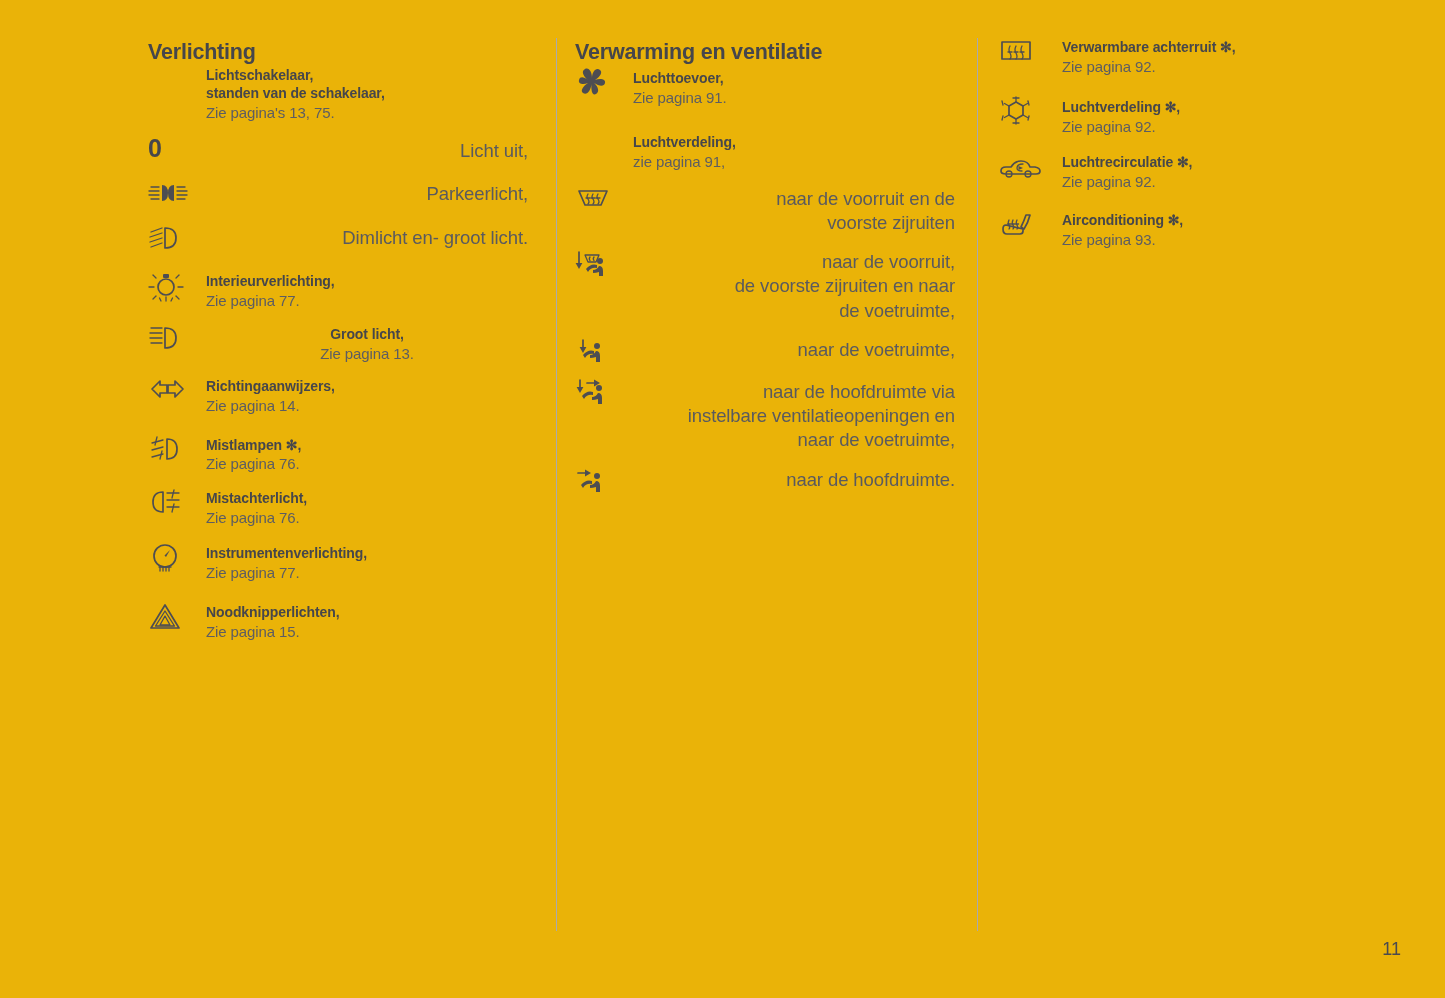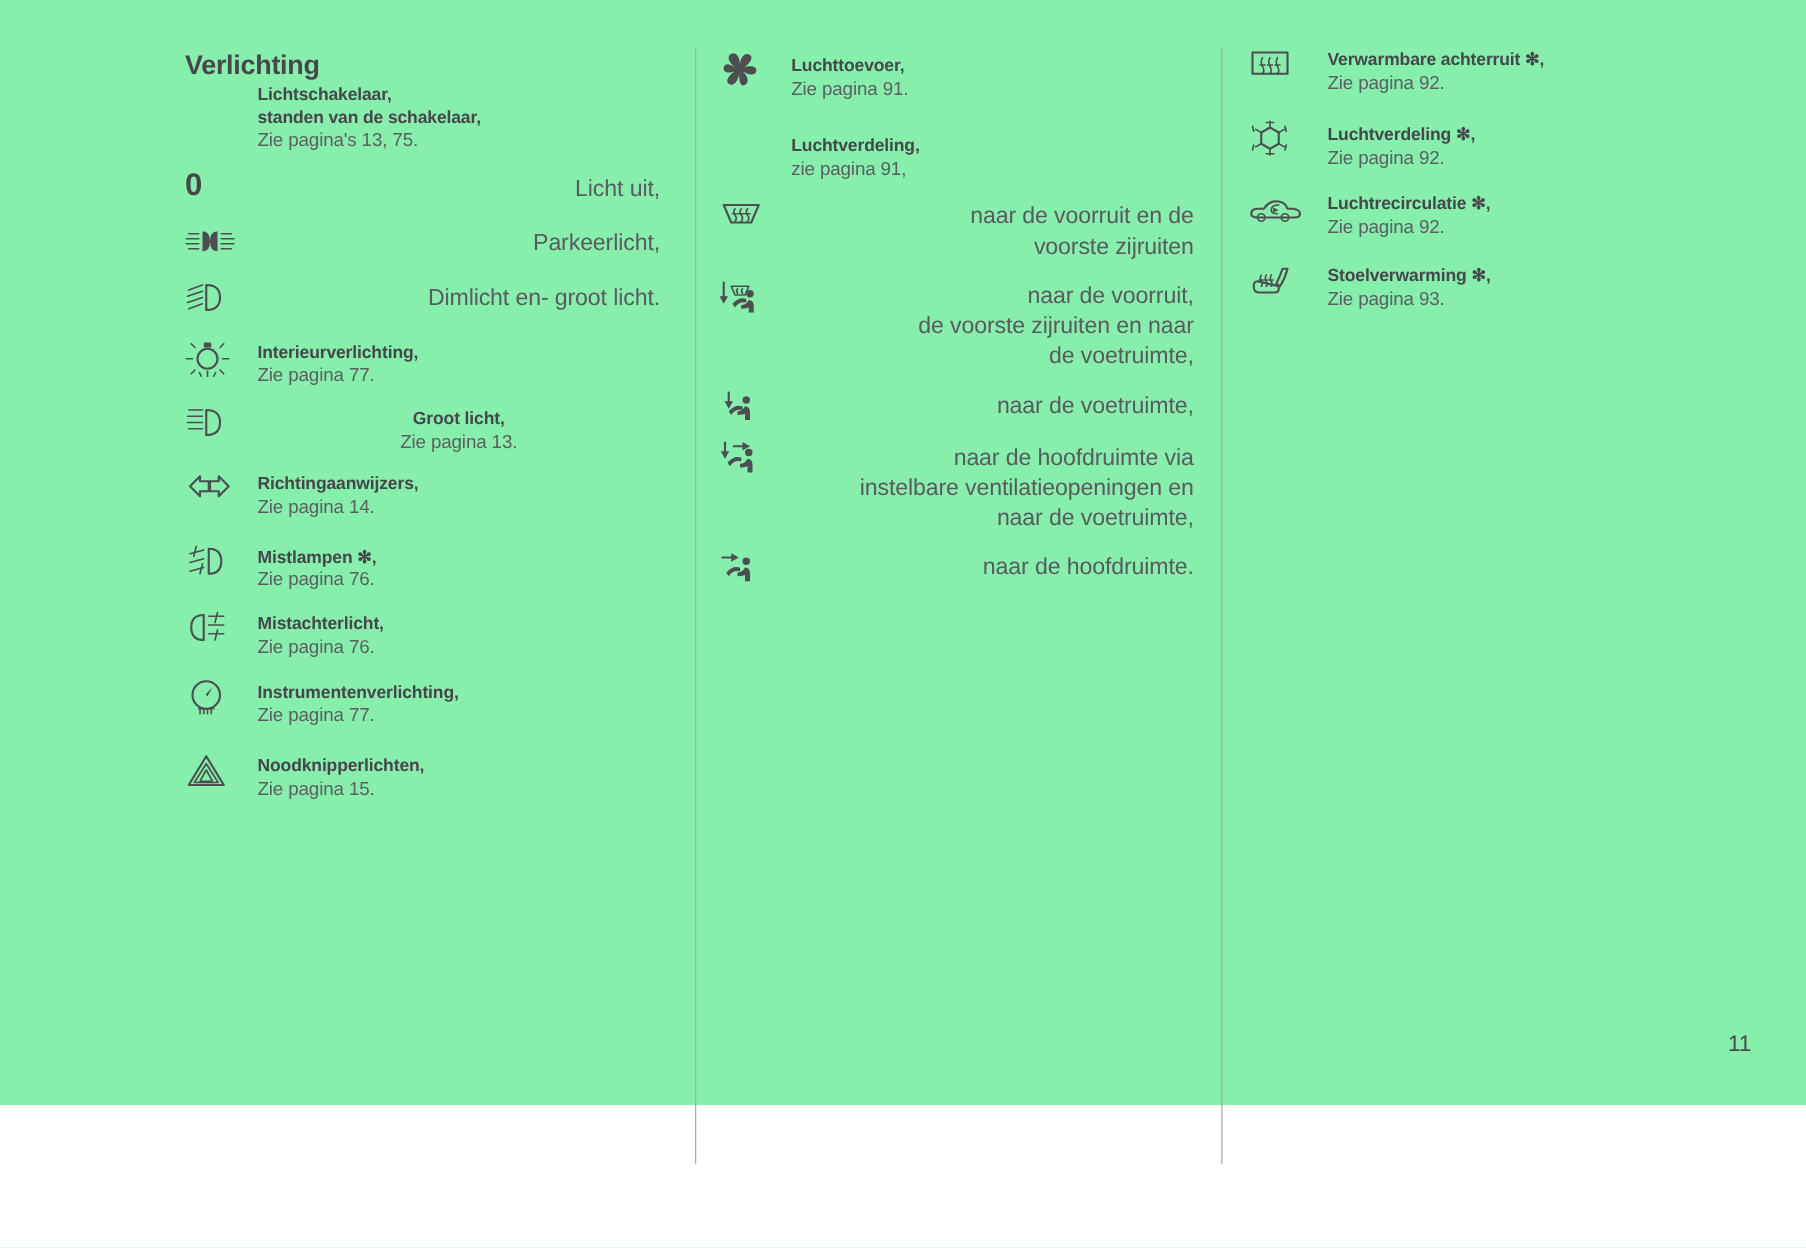--- a/index.html
+++ b/index.html
@@ -12,22 +12,22 @@
     height: 998px;
     position: relative;
     font-family: "Liberation Sans", sans-serif;
     color: #4a4a4f;
     overflow: hidden;
   }
   .page {
     position: absolute;
     left: 0; top: 0;
     width: 1445px;
-    height: 884px;
-    background: #86efac;
+    height: 998px;
+    background: #eab308;
   }
   
   .col {
     position: absolute;
     top: 40px;
   }
   #col-1 { left: 148px; width: 380px; }
   #col-2 { left: 575px; width: 380px; }
   #col-3 { left: 998px; width: 390px; }
 
@@ -335,20 +335,21 @@
       <div class="text-cell" style="padding-top:3px;">
         <div class="lbl">Noodknipperlichten,</div>
         <div class="ref">Zie pagina 15.</div>
       </div>
     </div>
 
   </div>
 
   <div class="col" id="col-2">
 
+    <div class="section-title">Verwarming en ventilatie</div>
 
     <div class="entry" style="margin-top:0px;">
       <div class="icon-cell">
         <svg width="36" height="30" viewBox="0 0 36 30">
           <path class="sf" d="M13 13 C8 9 6 4 10 2 C14 0 17 5 17 11 C17 5 21 0 25 3 C28 5 25 10 20 13 C25 11 31 12 30 16 C29 20 24 19 19 16 C23 19 25 25 21 27 C17 29 16 23 16.5 17 C16 23 12 29 8 26 C5 24 8 19 13 16 C8 18 3 17 4 13 C5 9 9 10 13 13 Z"></path>
         </svg>
       </div>
       <div class="text-cell" style="padding-top:4px;">
         <div class="lbl">Luchttoevoer,</div>
         <div class="ref">Zie pagina 91.</div>
@@ -557,21 +558,21 @@
             <path d="M11 9 q-1.5 3 0 5 q1.5 3 0 4"></path>
             <path d="M15 9 q-1.5 3 0 5 q1.5 3 0 4"></path>
             <path d="M19 9 q-1.5 3 0 5 q1.5 3 0 4"></path>
             <path d="M9.5 13 L12.5 13"></path>
               <path d="M13.5 13 L16.5 13"></path>
               <path d="M17.5 13 L20.5 13"></path>
           </g>
         </svg>
       </div>
       <div class="text-cell" style="padding-top:2px;">
-        <div class="lbl">Stoelverwarming ✻,</div>
+        <div class="lbl">Airconditioning ✻,</div>
         <div class="ref">Zie pagina 93.</div>
       </div>
     </div>
 
   </div>
 
   <div class="page-num">11</div>
 
 </div>
 

